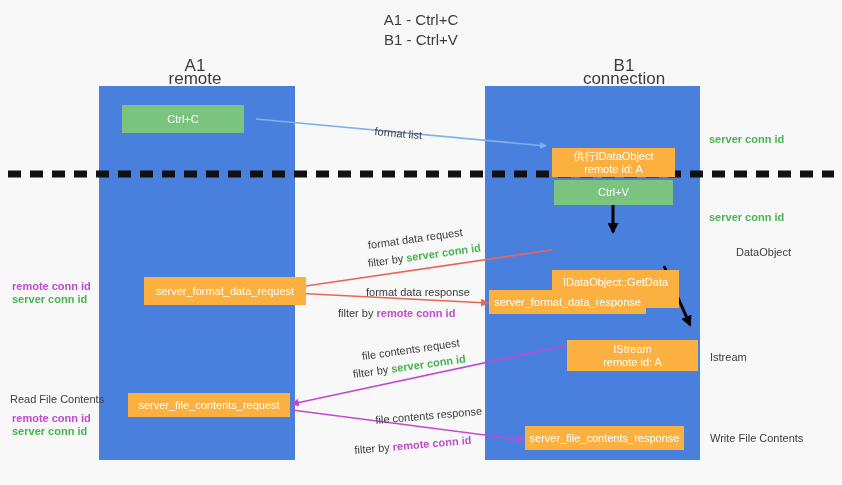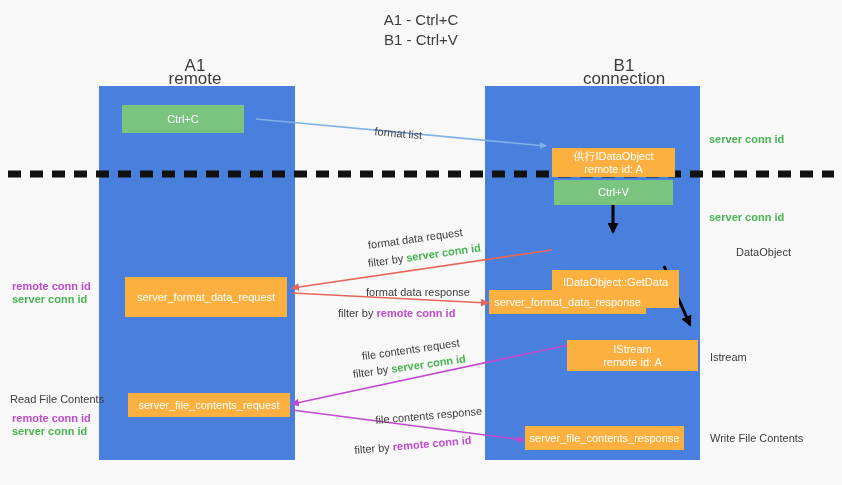--- a/index.html
+++ b/index.html
@@ -158,21 +158,21 @@
   <div class="box orange" style="left:552px; top:236px; width:127px; height:38px;margin-top:34px;">
     <span>IDataObject::GetData</span>
     <span>remote id: A</span>
   </div>
 
   <div class="box orange" style="left:567px; top:340px; width:131px; height:31px;">
     <span>IStream</span>
     <span>remote id: A</span>
   </div>
 
-  <div class="box orange" style="left:125px; top:277px; width:162px; height:40px;">
+  <div class="box orange" style="left:144px; top:277px; width:162px; height:28px;">
     <span>server_format_data_request</span>
   </div>
 
   <div class="box orange" style="left:489px; top:290px; width:157px; height:24px;">
     <span>server_format_data_response</span>
   </div>
 
   <div class="box orange" style="left:128px; top:393px; width:162px; height:24px;">
     <span>server_file_contents_request</span>
   </div>

